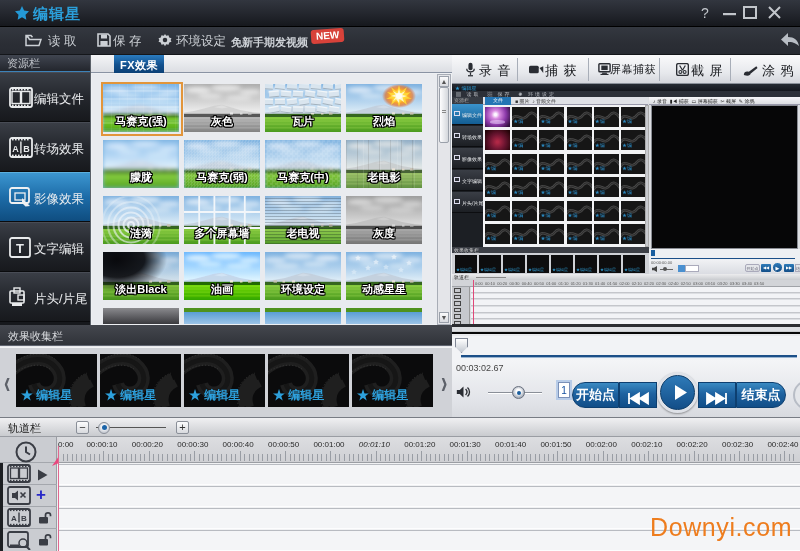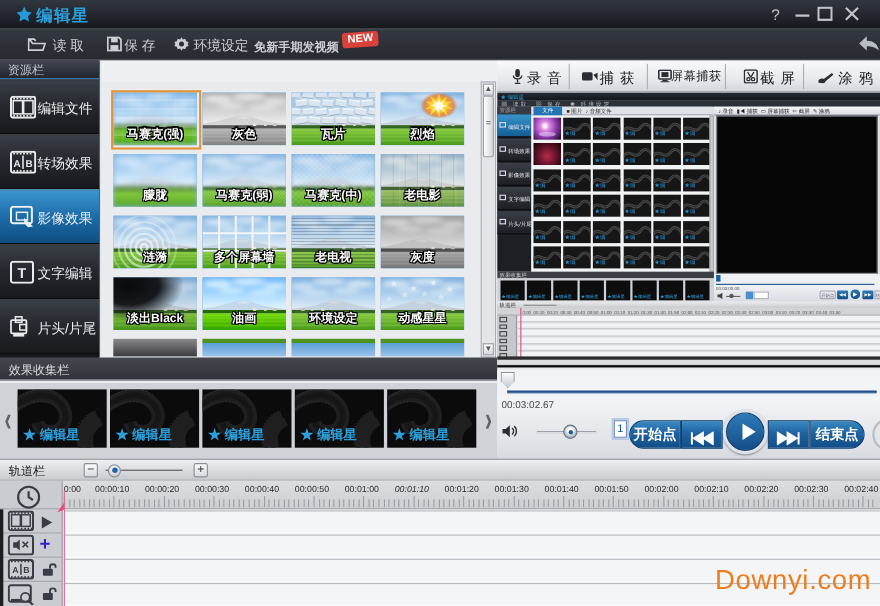--- a/index.html
+++ b/index.html
@@ -241,20 +241,23 @@
         <svg width="24" height="21" viewBox="0 0 24 21">
           <rect x="1" y="4" width="14" height="12" rx="1" fill="none" stroke="#e8eaec" stroke-width="1.6"></rect>
           <rect x="5" y="1" width="6" height="5" fill="none" stroke="#e8eaec" stroke-width="1.4"></rect>
           <rect x="9" y="8" width="6" height="5" fill="none" stroke="#e8eaec" stroke-width="1.4"></rect>
           <rect x="3" y="16" width="10" height="3" fill="#e8eaec"></rect>
         </svg>
         <div class="txt">片头/片尾</div>
       </div>
     </div>
     <div id="fxpanel">
+      <div id="fxtabs">
+        <div id="fxtab">FX效果</div>
+      </div>
       <div id="fxgrid">
         <div style="position:absolute;left:9px;top:8px;width:82px;height:54px;border:2px solid #e2953a;z-index:5"></div>
         <div class="thumb fx-mosS" style="left:11px;top:10px;">
           <svg class="scene" width="76" height="48" viewBox="0 0 76 48">
             <rect x="0" y="0" width="76" height="33" fill="url(#skyg)"></rect>
             <g filter="url(#cblur)">
               <ellipse cx="14" cy="6" rx="13" ry="3" fill="#f6fafd" opacity="0.7"></ellipse>
               <ellipse cx="42" cy="4" rx="15" ry="3.4" fill="#f2f8fc" opacity="0.65"></ellipse>
               <ellipse cx="66" cy="8" rx="11" ry="2.8" fill="#f4f9fd" opacity="0.6"></ellipse>
               <ellipse cx="26" cy="12" rx="12" ry="2.6" fill="#eef5fb" opacity="0.55"></ellipse>

